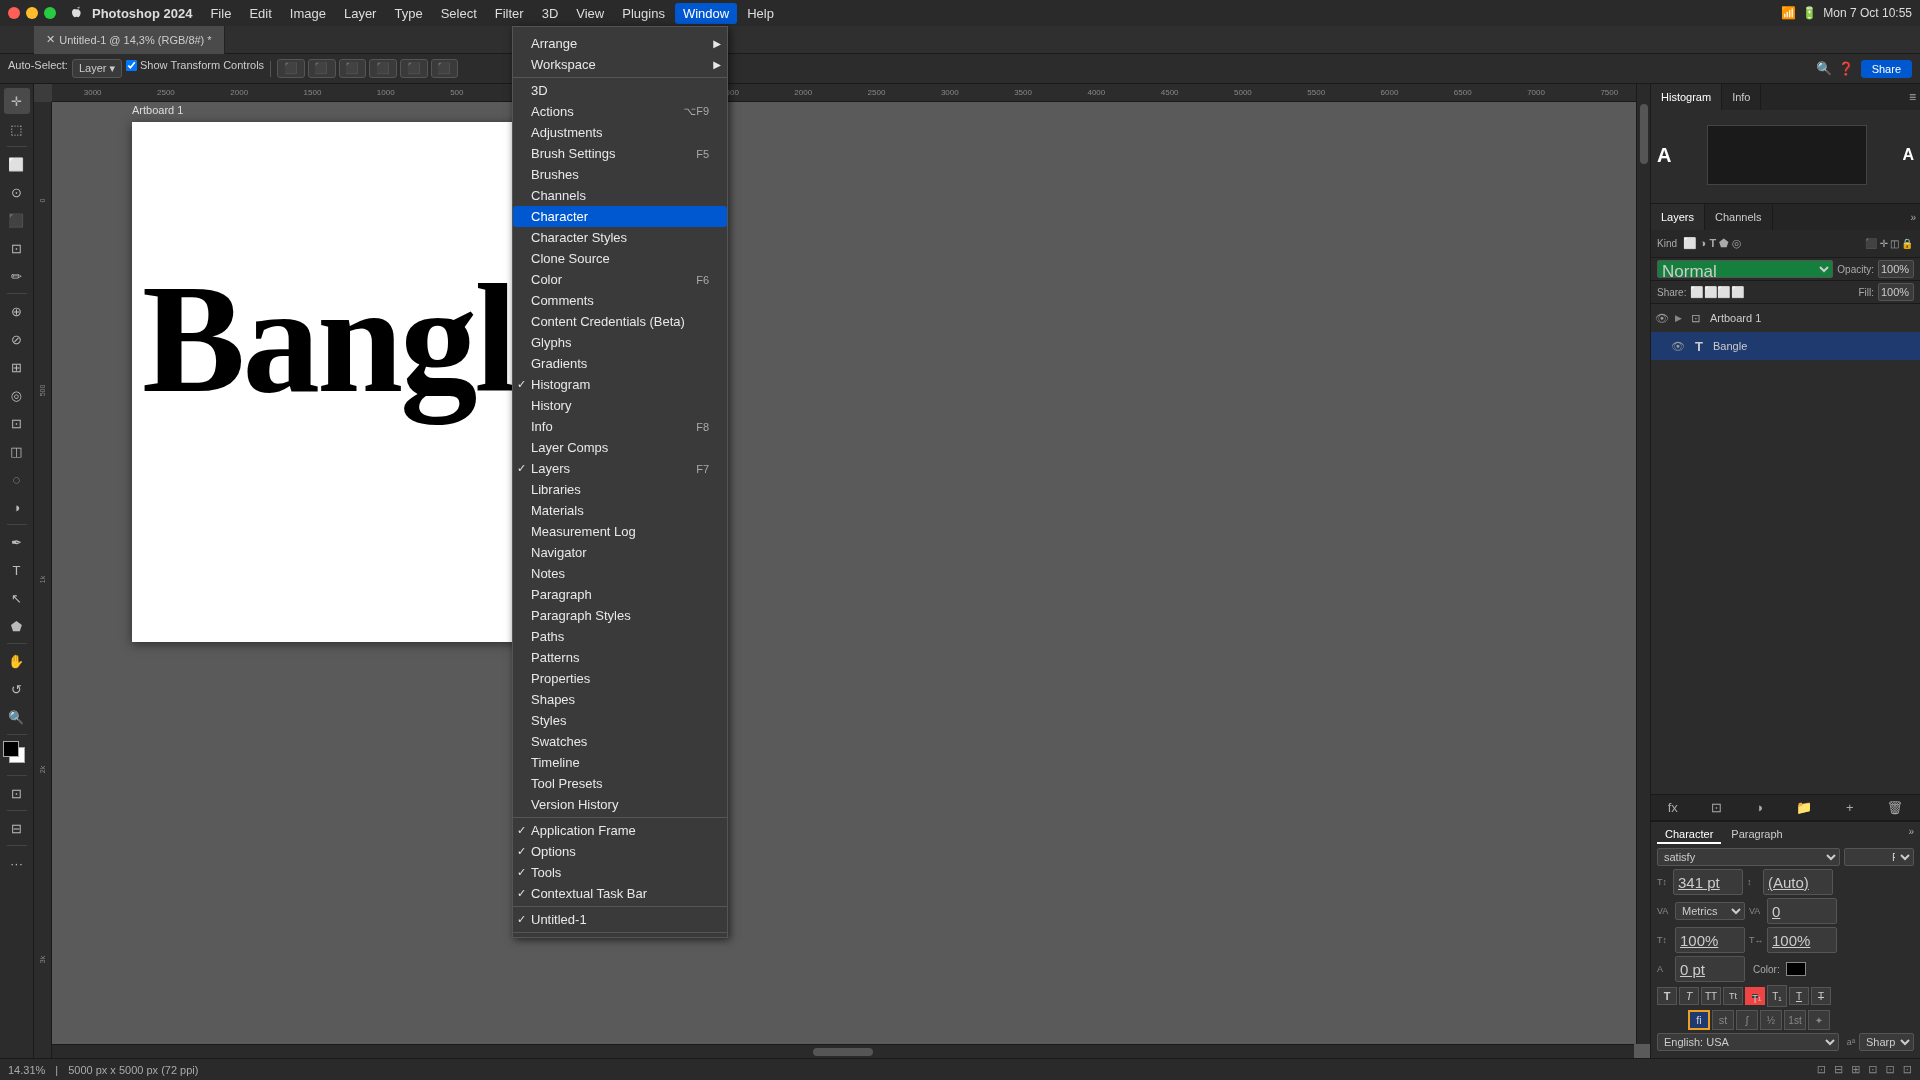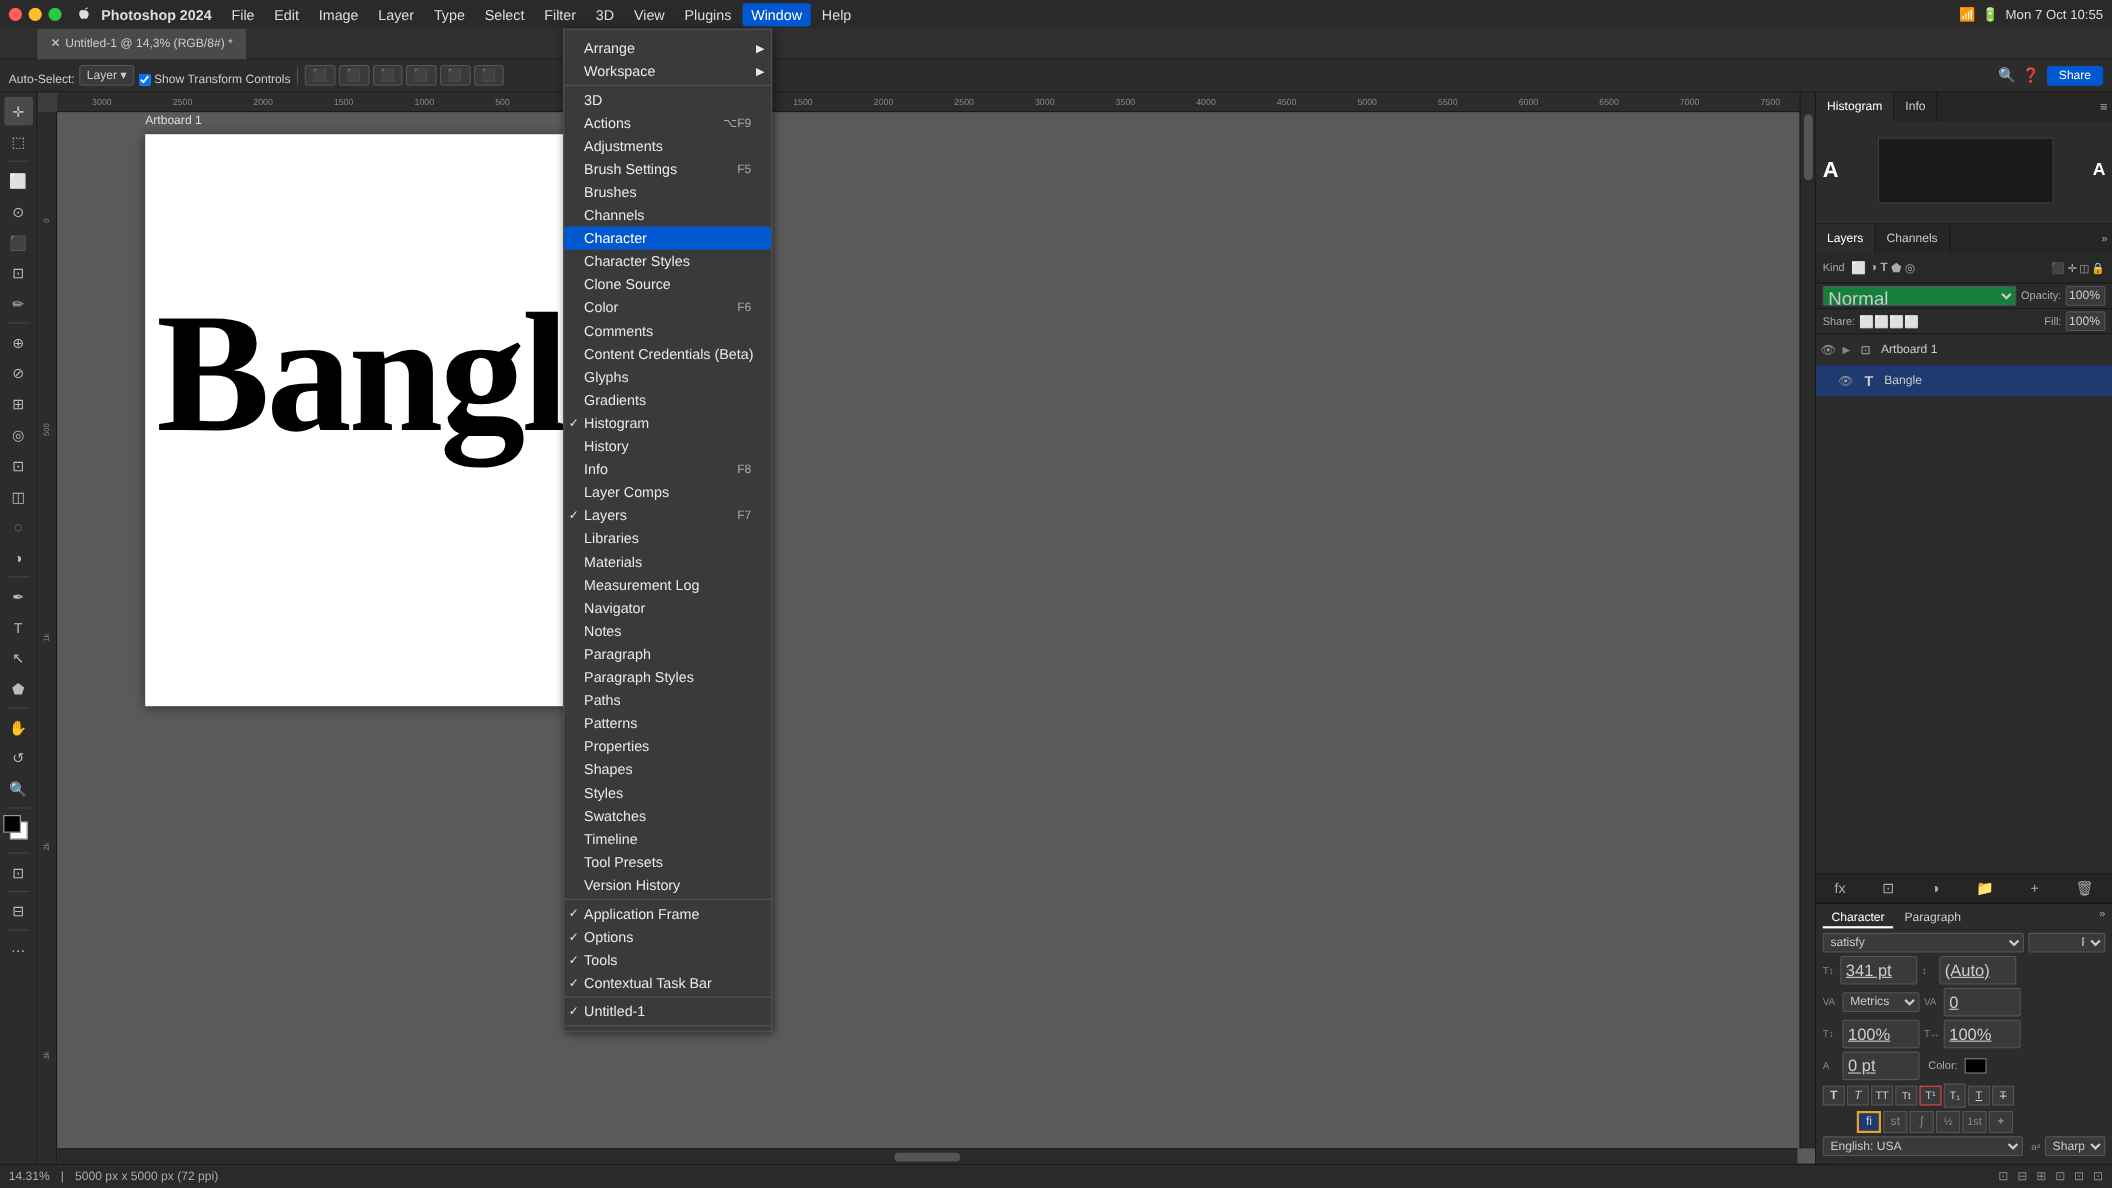--- a/index.html
+++ b/index.html
@@ -117,21 +117,21 @@
       padding: 0 8px; gap: 10px; font-size: 11px; color: #aaa;
       border-top: 1px solid #1a1a1a;
     }
 
     
     #hscroll { position: absolute; bottom: 22px; left: 34px; right: 286px; height: 14px; background: #2a2a2a; border-top: 1px solid #1a1a1a; display: flex; align-items: center; }
     #vscroll { position: absolute; top: 84px; right: 270px; width: 14px; bottom: 36px; background: #2a2a2a; border-left: 1px solid #1a1a1a; display: flex; flex-direction: column; align-items: center; }
 
     
     #window-menu {
-      position: absolute; top: 26px; left: 512px; width: 190px;
+      position: absolute; top: 26px; left: 512px; width: 216px;
       background: #3a3a3a; border: 1px solid #555;
       box-shadow: 2px 2px 8px rgba(0,0,0,0.6);
       z-index: 1000; padding: 4px 0;
     }
     .menu-section { border-bottom: 1px solid #555; padding: 2px 0; }
     .dropdown-item {
       padding: 3px 18px; font-size: 13px; color: #e8e8e8;
       cursor: pointer; display: flex; align-items: center; gap: 6px;
       white-space: nowrap; position: relative;
     }
@@ -181,21 +181,21 @@
 
 <div id="tab-bar">
   <div style="width:34px;"></div>
   <div class="tab active">
     <span>✕</span>
     <span>Untitled-1 @ 14,3% (RGB/8#) *</span>
   </div>
 </div>
 
 <div id="options-bar">
-  <div style="display:flex;align-items:flex-end;gap:4px;">
+  <div style="display:flex;align-items:flex-start;gap:4px;">
     <span style="font-size:11px;color:#ccc;">Auto-Select:</span>
     <div class="options-btn">Layer ▾</div>
     <label style="display:flex;align-items:center;gap:3px;font-size:11px;color:#ccc;">
       <input type="checkbox" checked="" style="width: 11px; height: 11px;">
       <span>Show Transform Controls</span>
     </label>
   </div>
   <div class="options-sep"></div>
   <div style="display:flex;gap:3px;">
     <div class="options-btn">⬛</div>
@@ -441,21 +441,21 @@
       <input class="char-input" value="0 pt" style="">
       <span style="font-size:10px;color:#aaa;margin-left:4px;">Color:</span>
       <div style="width:20px;height:14px;background:#000;border:1px solid #888;margin-left:2px;cursor:pointer;"></div>
     </div>
 
     <div class="char-row" style="gap:2px;">
       <button style="background:#3a3a3a;border:1px solid #555;color:#ccc;font-size:11px;width:20px;height:18px;cursor:pointer;font-weight:bold;">T</button>
       <button style="background:#3a3a3a;border:1px solid #555;color:#ccc;font-size:11px;width:20px;height:18px;cursor:pointer;font-style:italic;">T</button>
       <button style="background:#3a3a3a;border:1px solid #555;color:#ccc;font-size:10px;width:20px;height:18px;cursor:pointer;">TT</button>
       <button style="background:#3a3a3a;border:1px solid #555;color:#ccc;font-size:9px;width:20px;height:18px;cursor:pointer;">Tt</button>
-      <button style="background:#3a3a3a;border:1px solid #ef4444;color:#ccc;font-size:10px;width:20px;height:18px;cursor:pointer;">T¹</button>
+      <button style="background:#3a3a3a;border:7px solid #ef4444;color:#ccc;font-size:10px;width:20px;height:18px;cursor:pointer;">T¹</button>
       <button style="background:#3a3a3a;border:1px solid #555;color:#ccc;font-size:10px;width:20px;height:22px;cursor:pointer;">T₁</button>
       <button style="background:#3a3a3a;border:1px solid #555;color:#ccc;font-size:10px;width:20px;height:18px;cursor:pointer;text-decoration:underline;">T</button>
       <button style="background:#3a3a3a;border:1px solid #555;color:#ccc;font-size:10px;width:20px;height:18px;cursor:pointer;text-decoration:line-through;">T</button>
     </div>
 
     <div class="char-row" style="gap:2px;margin-left:31px;">
       <button style="background:#1e3a6e;border:2px solid #f0a020;color:#ccc;font-size:11px;width:22px;height:20px;cursor:pointer;position:relative;">fi</button>
       <button style="background:#3a3a3a;border:1px solid #555;color:#888;font-size:11px;width:22px;height:20px;cursor:pointer;">st</button>
       <button style="background:#3a3a3a;border:1px solid #555;color:#888;font-size:11px;width:22px;height:20px;cursor:pointer;">ʃ</button>
       <button style="background:#3a3a3a;border:1px solid #555;color:#888;font-size:10px;width:22px;height:20px;cursor:pointer;">½</button>

